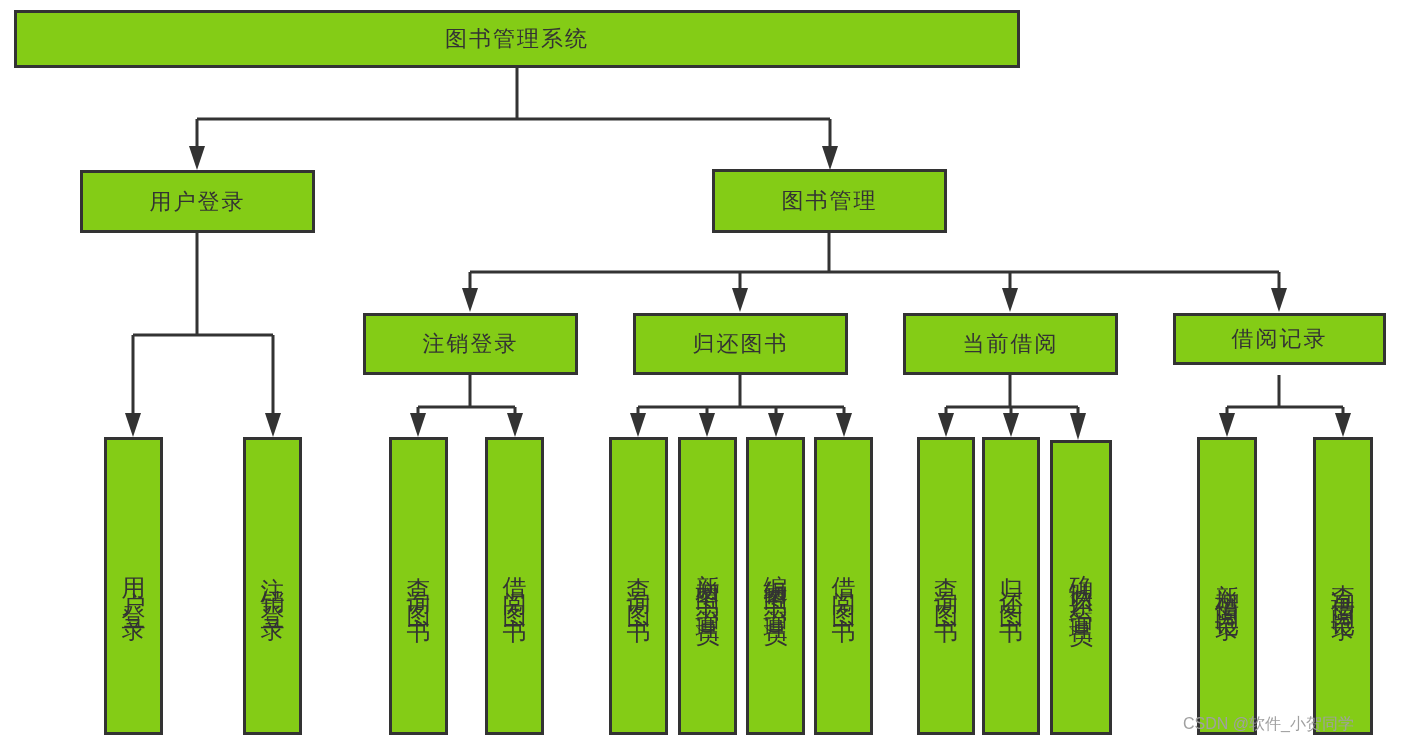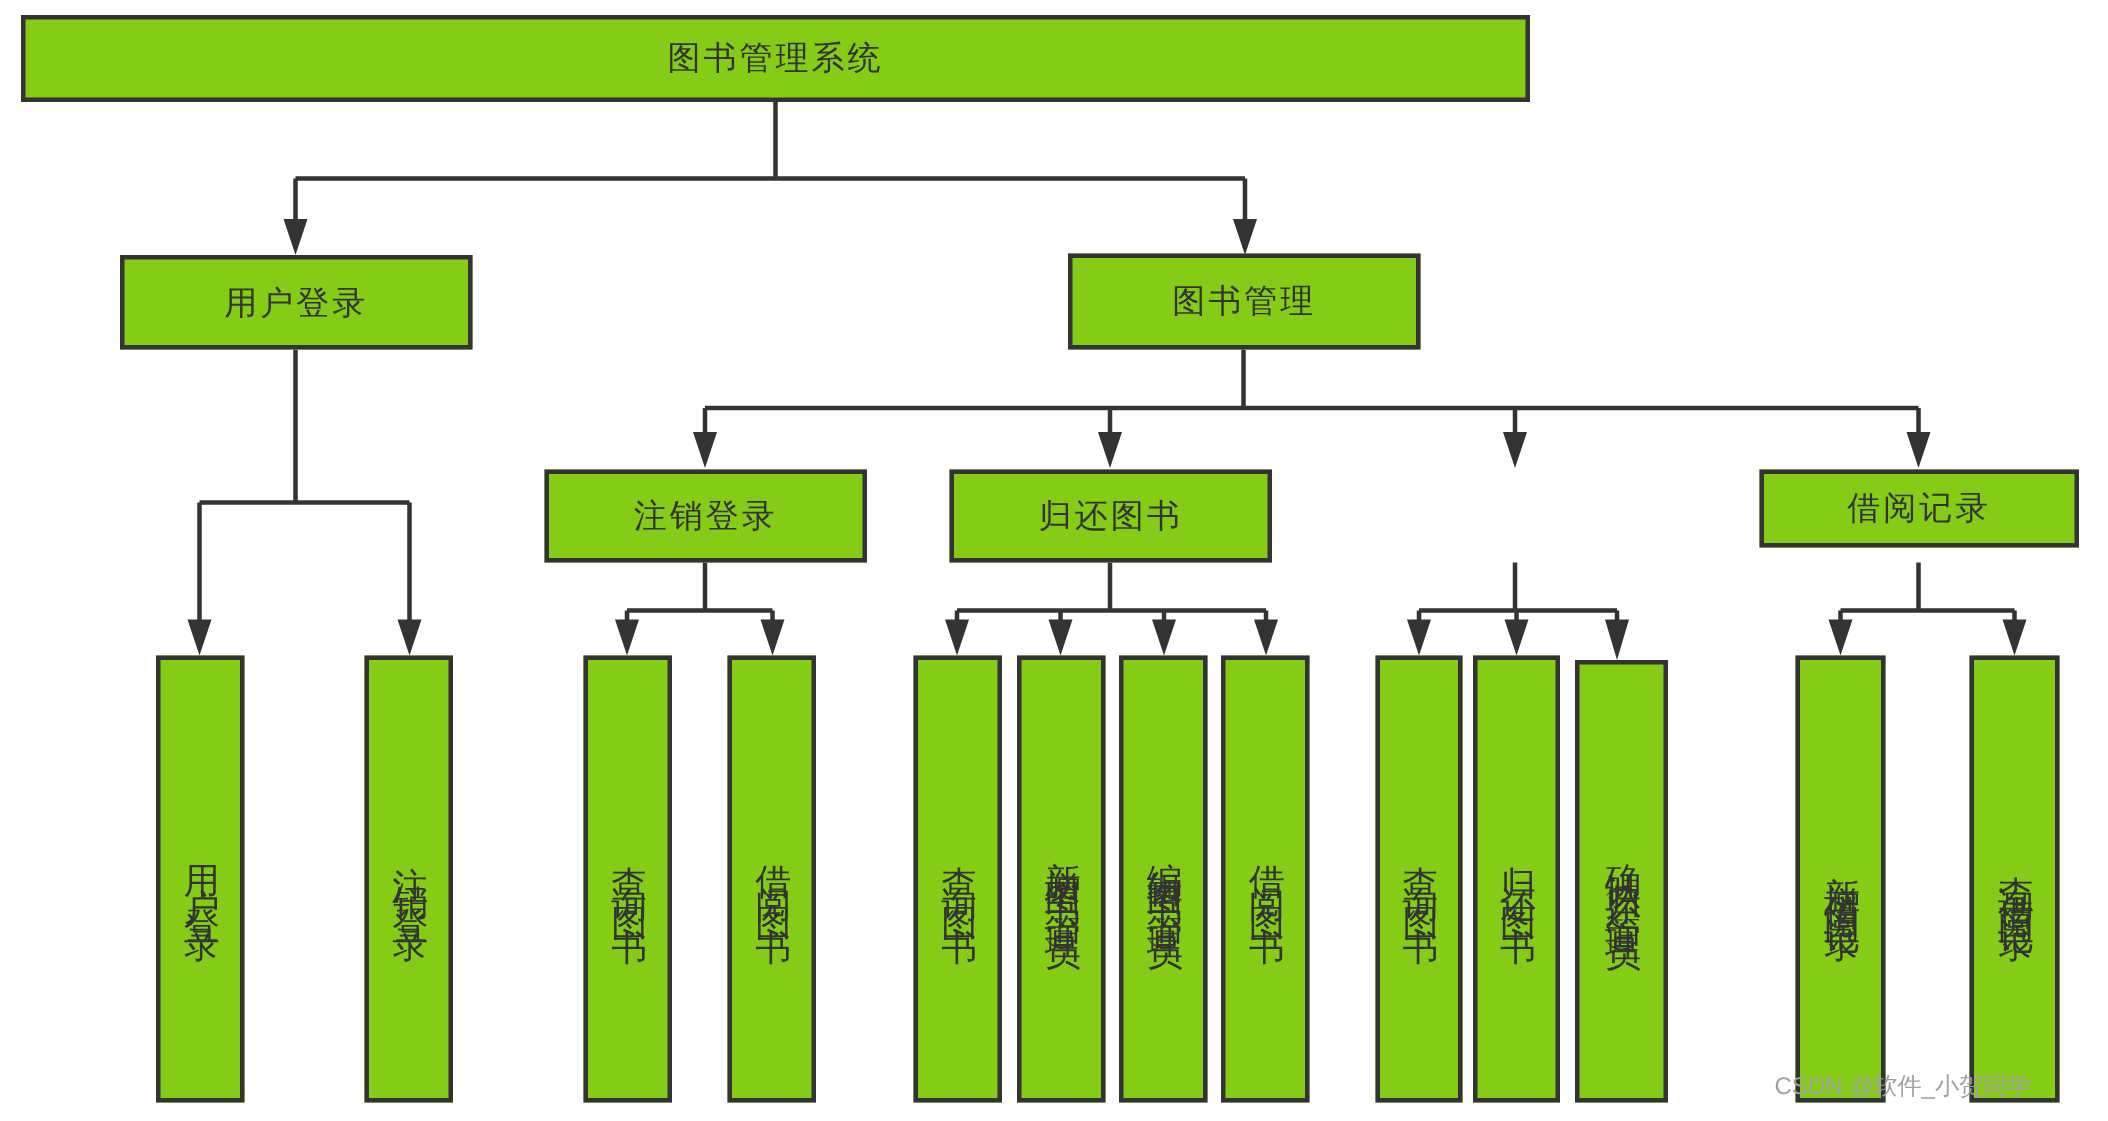--- a/index.html
+++ b/index.html
@@ -113,20 +113,23 @@
   <div class="box hbox" style="left:712px;top:169px;width:235px;height:64px;align-items:center;">
     <span>图书管理</span>
   </div>
 
   <div class="box hbox" style="left:363px;top:313px;width:215px;height:62px;">
     <span>注销登录</span>
   </div>
   <div class="box hbox" style="left:633px;top:313px;width:215px;height:62px;">
     <span>归还图书</span>
   </div>
+  <div class="box hbox" style="left:903px;top:313px;width:215px;height:62px;">
+    <span>当前借阅</span>
+  </div>
   <div class="box hbox" style="left:1173px;top:313px;width:213px;height:52px;">
     <span>借阅记录</span>
   </div>
 
   <div class="box vbox short" style="left:104px;top:437px;width:59px;height:298px;">
     <span class="vtext">用户登录</span>
   </div>
   <div class="box vbox short" style="left:243px;top:437px;width:59px;height:298px;">
     <span class="vtext">注销登录</span>
   </div>

